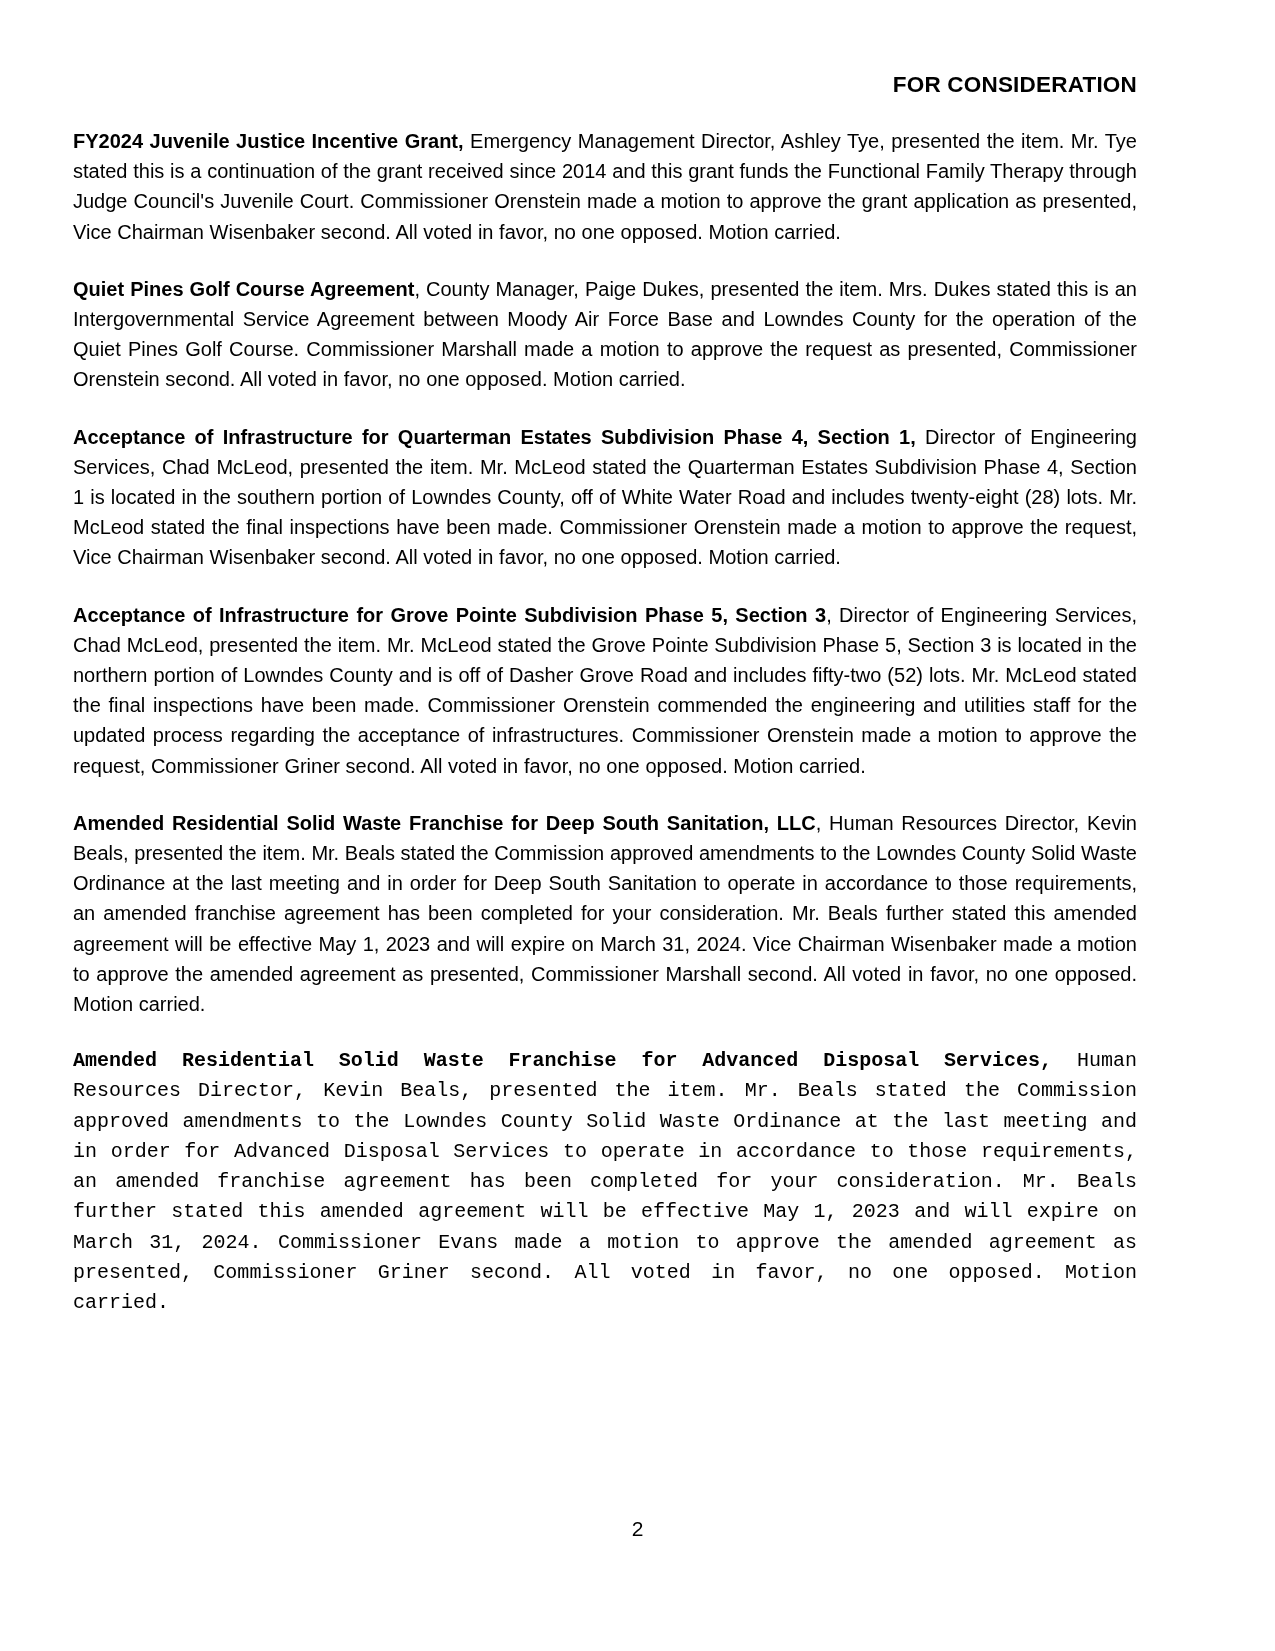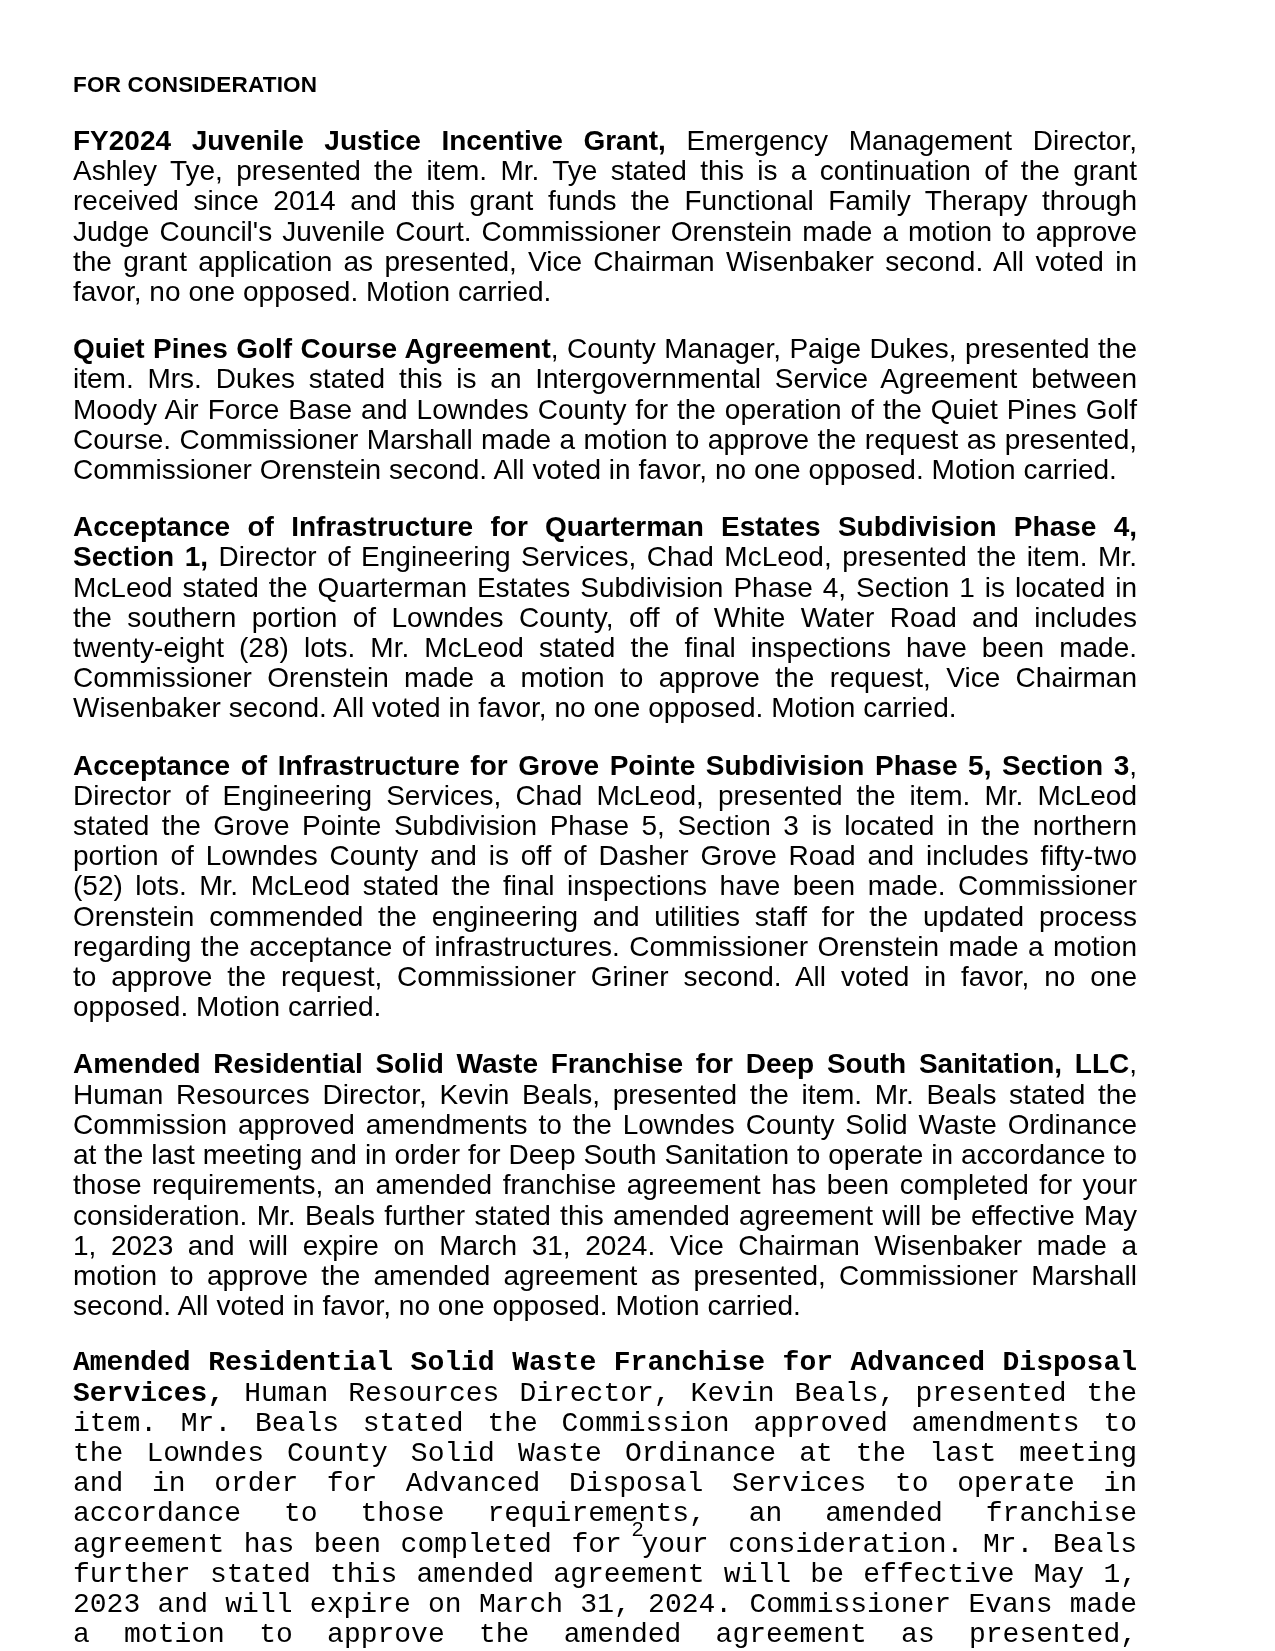--- a/index.html
+++ b/index.html
@@ -27,24 +27,24 @@
     left: 73px;
     top: 70px;
     width: 1064px;
   }
   .section-heading {
     font-size: 22.5px;
     font-weight: bold;
     line-height: 30px;
     letter-spacing: 0.2px;
     margin: 0 0 26px 0;
-    text-align: left;
+    text-align: right;
   }
   .para {
-    font-size: 28px;
+    font-size: 20px;
     line-height: 30.2px;
     text-align: justify;
     text-justify: inter-word;
     margin: 0 0 27px 0;
     word-spacing: 0.1px;
   }
   .para:last-of-type {
     margin-bottom: 0;
     font-family: Liberation Mono, monospace;
   }

